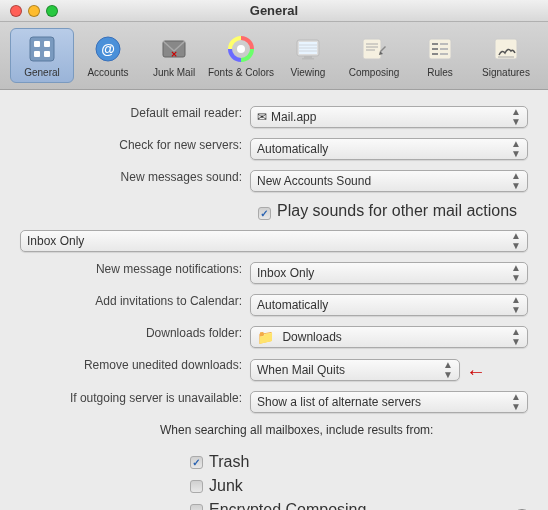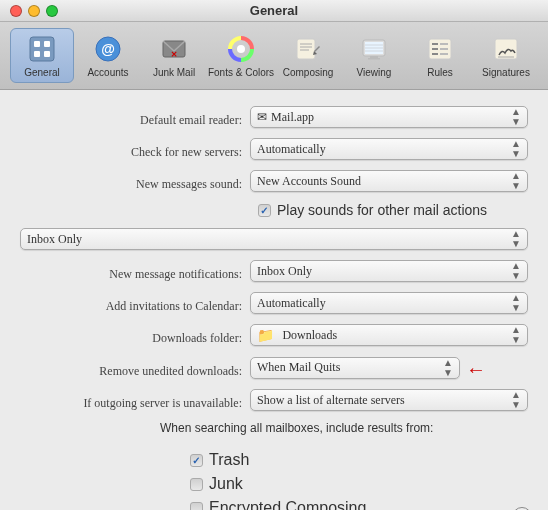--- a/index.html
+++ b/index.html
@@ -88,23 +88,22 @@
 
     
     .content {
       background: #ebebeb;
       padding: 16px 20px;
     }
 
     
     .form-row {
       display: flex;
-      align-items: flex-end;
+      align-items: flex-start;
       margin-bottom: 10px;
-      font-family: Liberation Serif, serif;
     }
     .form-label {
       text-align: right;
       min-width: 230px;
       padding-right: 8px;
       color: #444;
       font-size: 12px;
     }
     .form-control {
       flex: 1;
@@ -136,24 +135,24 @@
       color: #666;
       font-size: 10px;
       display: flex;
       flex-direction: column;
       line-height: 1;
     }
 
     
     .checkbox-row {
       display: flex;
-      align-items: center;
+      align-items: flex-end;
       margin-left: 238px;
       margin-bottom: 10px;
-      font-size: 14px;
+      font-size: 16px;
     }
     .mac-checkbox {
       width: 13px;
       height: 13px;
       border: 1px solid #aaa;
       background: linear-gradient(to bottom, #d0d0d0, #e8e8e8);
       border-radius: 3px;
       margin-right: 6px;
       display: flex;
       align-items: center;
@@ -284,49 +283,49 @@
         <path d="M3 14 A11 11 0 0 1 14 3" stroke="#ffff6b" stroke-width="4" fill="none"></path>
         <circle cx="14" cy="14" r="4" fill="white"></circle>
       </svg>
     </div>
     <span class="toolbar-label">Fonts &amp; Colors</span>
   </div>
 
   <div class="toolbar-item">
     <div class="toolbar-icon">
       <svg width="28" height="28" viewBox="0 0 28 28">
-        <rect x="3" y="4" width="18" height="20" rx="2" fill="#f5f0e0" stroke="#ccc" stroke-width="1"></rect>
-        <line x1="6" y1="9" x2="18" y2="9" stroke="#aaa" stroke-width="1"></line>
-        <line x1="6" y1="12" x2="18" y2="12" stroke="#aaa" stroke-width="1"></line>
-        <line x1="6" y1="15" x2="15" y2="15" stroke="#aaa" stroke-width="1"></line>
-        <path d="M20 16 L25 11 L26 12 L21 17 Z" fill="#888"></path>
-        <path d="M20 16 L19 20 L23 19 Z" fill="#666"></path>
-      </svg>
-    </div>
-    <span class="toolbar-label">Composing</span>
-  </div>
-
-  <div class="toolbar-item">
-    <div class="toolbar-icon">
-      <svg width="28" height="28" viewBox="0 0 28 28">
         <rect x="3" y="5" width="22" height="16" rx="2" fill="#ddd" stroke="#bbb" stroke-width="1"></rect>
         <rect x="5" y="7" width="18" height="12" fill="#e8f4ff"></rect>
         <line x1="5" y1="10" x2="23" y2="10" stroke="#bbb" stroke-width="0.5"></line>
         <line x1="5" y1="13" x2="23" y2="13" stroke="#bbb" stroke-width="0.5"></line>
         <line x1="5" y1="16" x2="23" y2="16" stroke="#bbb" stroke-width="0.5"></line>
         <rect x="10" y="21" width="8" height="2" fill="#bbb"></rect>
         <rect x="8" y="23" width="12" height="1.5" fill="#bbb"></rect>
       </svg>
     </div>
     <span class="toolbar-label">Viewing</span>
   </div>
 
   <div class="toolbar-item">
     <div class="toolbar-icon">
       <svg width="28" height="28" viewBox="0 0 28 28">
+        <rect x="3" y="4" width="18" height="20" rx="2" fill="#f5f0e0" stroke="#ccc" stroke-width="1"></rect>
+        <line x1="6" y1="9" x2="18" y2="9" stroke="#aaa" stroke-width="1"></line>
+        <line x1="6" y1="12" x2="18" y2="12" stroke="#aaa" stroke-width="1"></line>
+        <line x1="6" y1="15" x2="15" y2="15" stroke="#aaa" stroke-width="1"></line>
+        <path d="M20 16 L25 11 L26 12 L21 17 Z" fill="#888"></path>
+        <path d="M20 16 L19 20 L23 19 Z" fill="#666"></path>
+      </svg>
+    </div>
+    <span class="toolbar-label">Composing</span>
+  </div>
+
+  <div class="toolbar-item">
+    <div class="toolbar-icon">
+      <svg width="28" height="28" viewBox="0 0 28 28">
         <rect x="3" y="4" width="22" height="20" rx="2" fill="#f5f0e0" stroke="#ccc" stroke-width="1"></rect>
         <rect x="6" y="8" width="6" height="2" fill="#888"></rect>
         <rect x="14" y="8" width="8" height="2" fill="#bbb"></rect>
         <rect x="6" y="13" width="6" height="2" fill="#888"></rect>
         <rect x="14" y="13" width="8" height="2" fill="#bbb"></rect>
         <rect x="6" y="18" width="6" height="2" fill="#888"></rect>
         <rect x="14" y="18" width="8" height="2" fill="#bbb"></rect>
       </svg>
     </div>
     <span class="toolbar-label">Rules</span>

